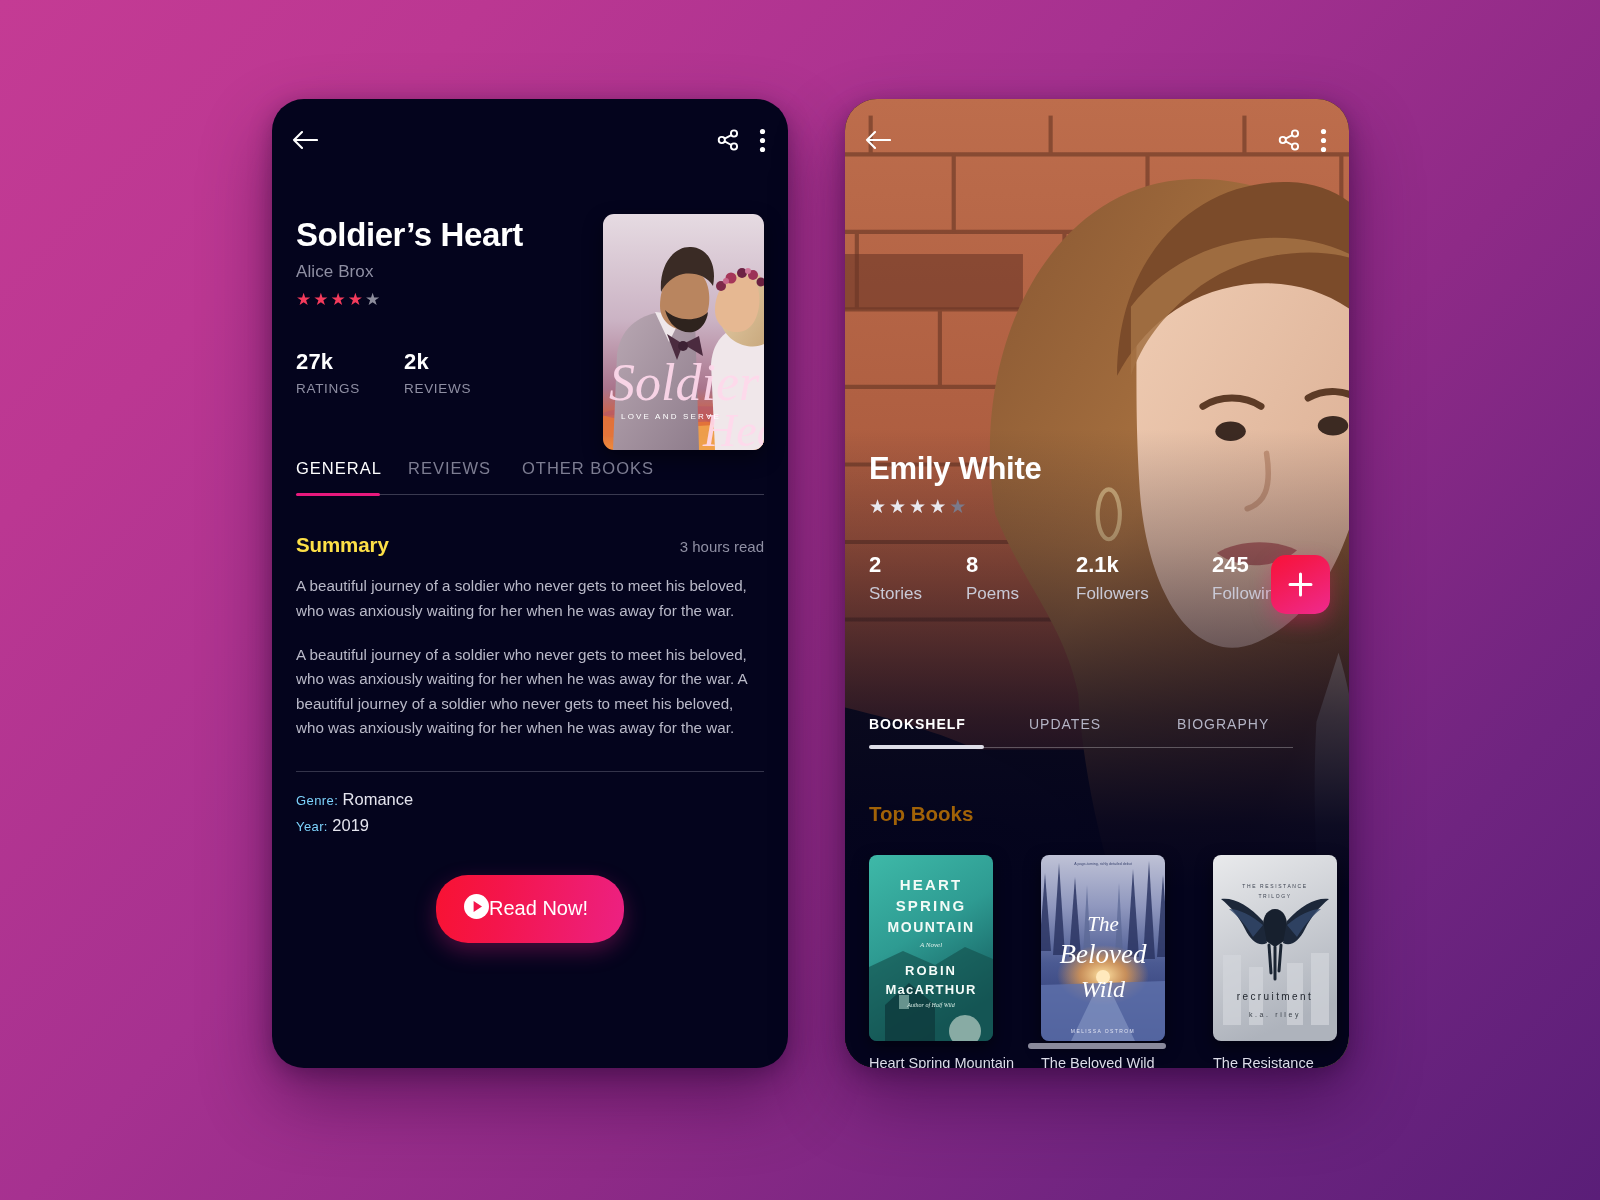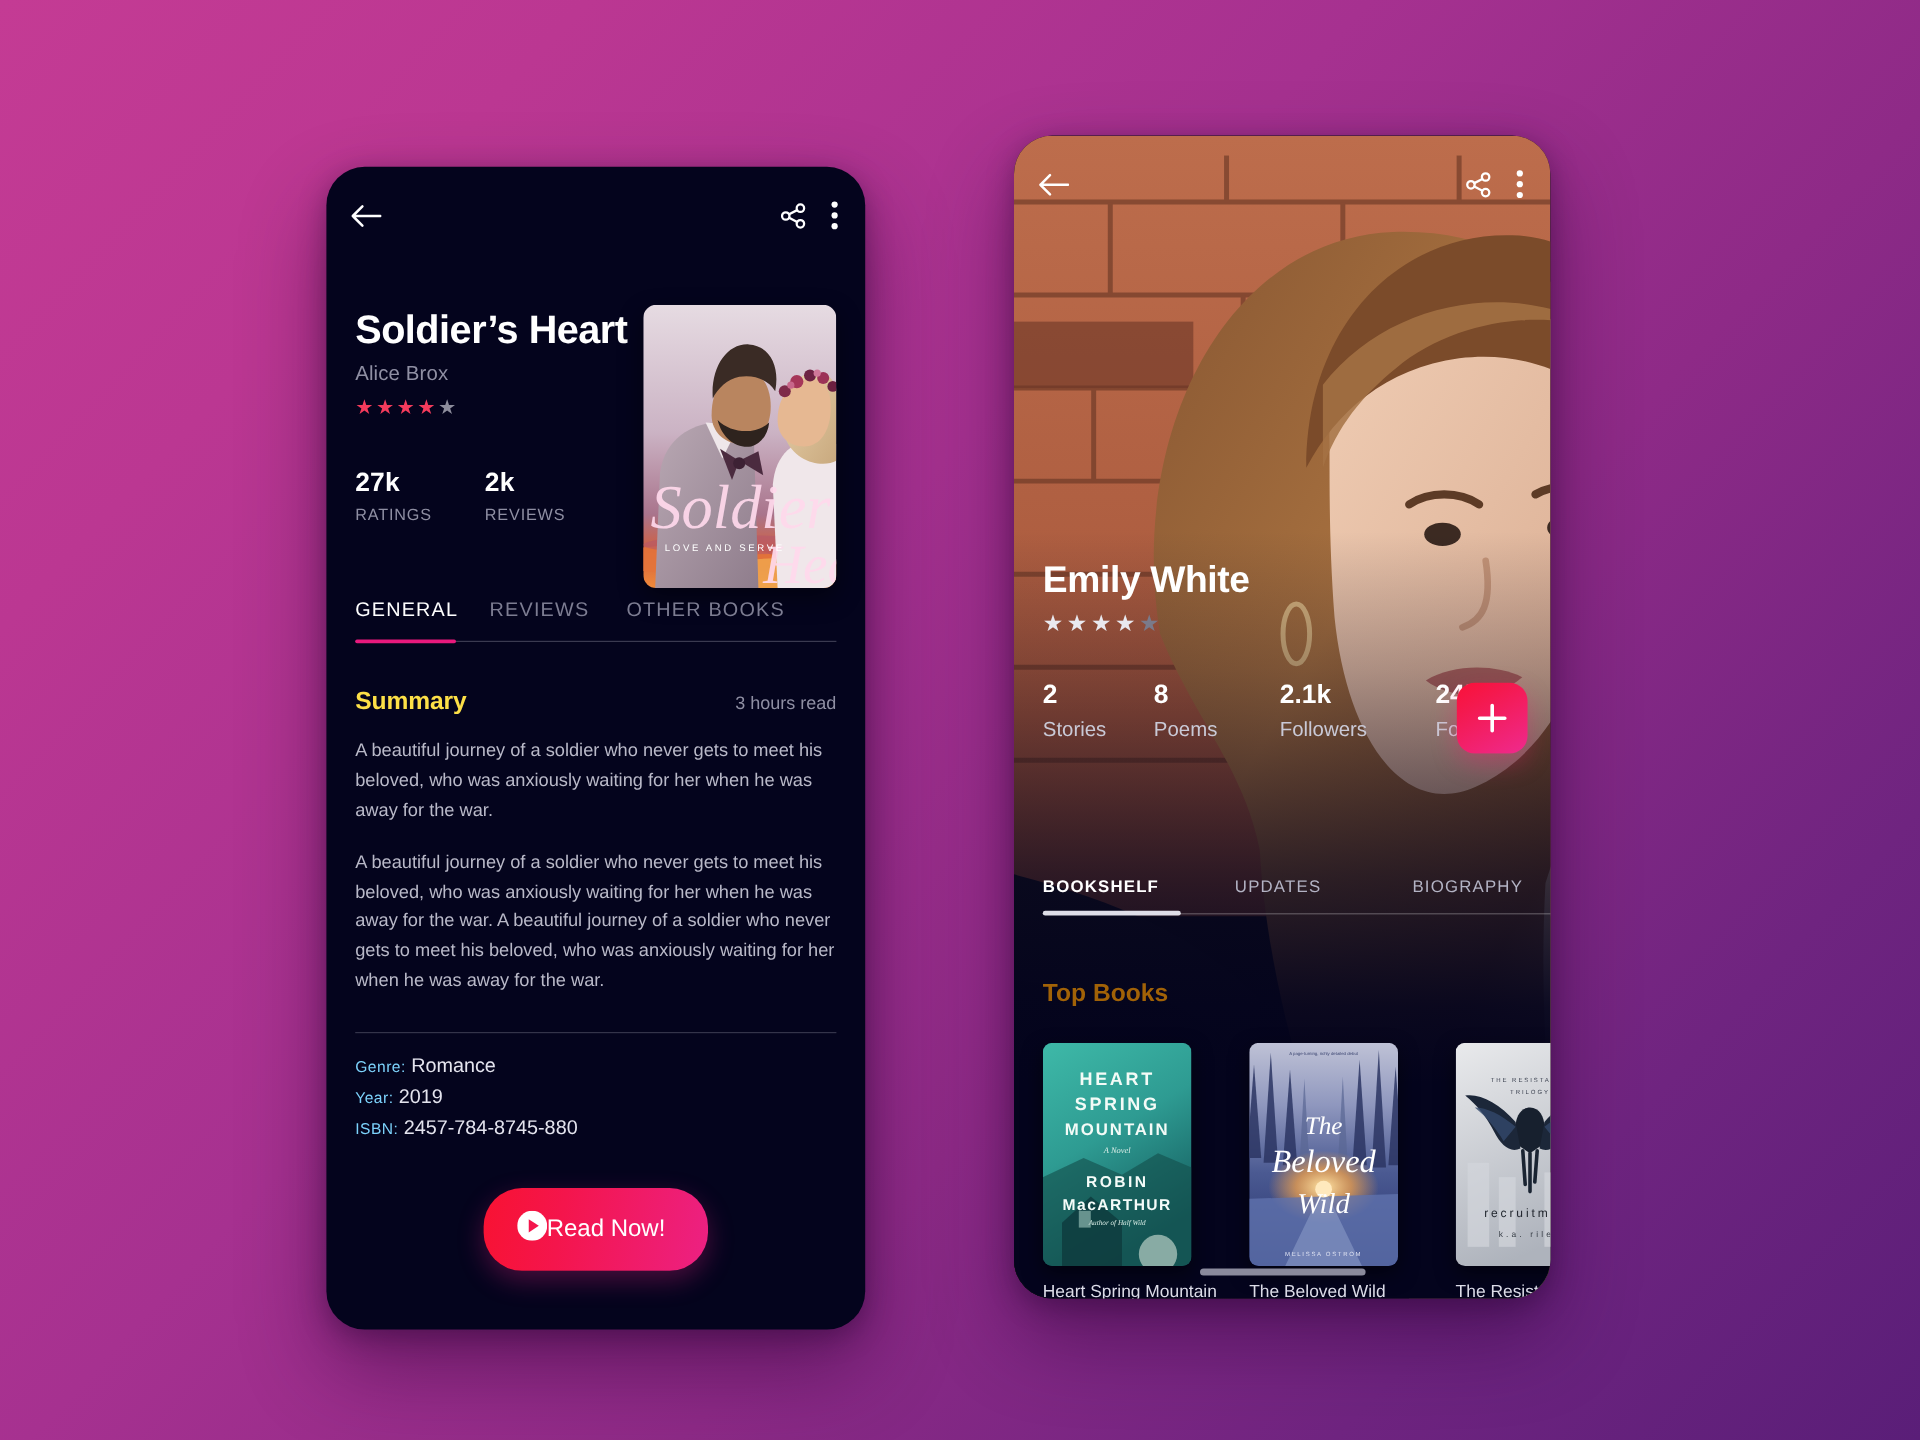--- a/index.html
+++ b/index.html
@@ -11,22 +11,22 @@
   .stage { position:relative; width:1600px; height:1200px; }
 
   
   .phone {
     position:absolute;
     background:#04041d;
     border-radius:32px;
     overflow:hidden;
     box-shadow: 0 32px 70px rgba(40,0,50,0.45), 0 6px 22px rgba(30,0,40,0.35);
   }
-  #phone-left  { left:272px; top:99px;  width:449px; height:969px;margin-top:40px; }
-  #phone-right { left:845px; top:113px;  width:447px; height:969px; }
+  #phone-left  { left:272px; top:99px;  width:516px; height:969px; }
+  #phone-right { left:845px; top:99px;  width:504px; height:969px; }
 
   
   .topbar {
     position:absolute; top:0; left:0; right:0; height:86px;
     display:flex; align-items:center; justify-content:space-between;
     padding:0 22px 0 20px; z-index:7;
   }
   .tb-right { display:flex; align-items:center; gap:20px; }
   .ic { cursor:pointer; display:block; }
 
@@ -274,24 +274,20 @@
 
     <div class="sec" style="margin-top:0">
       <div class="det-rows">
         <div class="det-row">
           <span class="det-k">Genre:</span>
           <span class="det-v">Romance</span>
         </div>
         <div class="det-row">
           <span class="det-k">Year:</span>
           <span class="det-v">2019</span>
-        </div>
-        <div class="det-row">
-          <span class="det-k">ISBN:</span>
-          <span class="det-v">2457-784-8745-880</span>
         </div>
       </div>
 
       <div class="cta-wrap">
         <button class="cta">
           <span>
             <svg width="25" height="25" viewBox="0 0 25 25">
                 <circle cx="12.5" cy="12.5" r="12.5" fill="#ffffff"></circle>
                 <path d="M9.6 7 L18 12.5 L9.6 18 Z" fill="#f4154c"></path>
               </svg>

